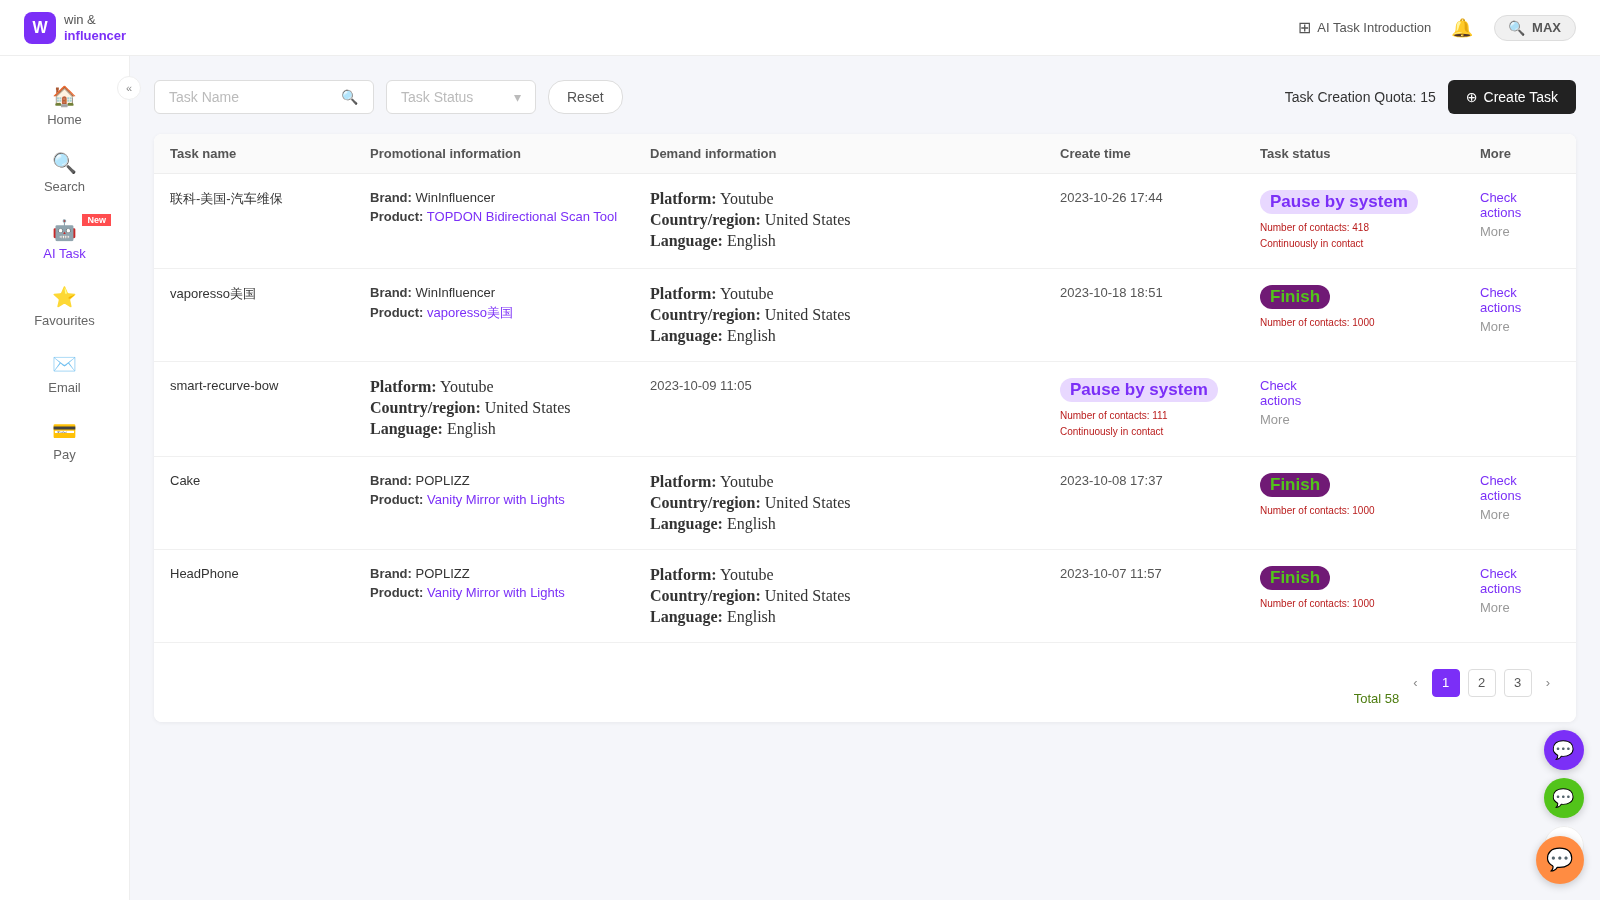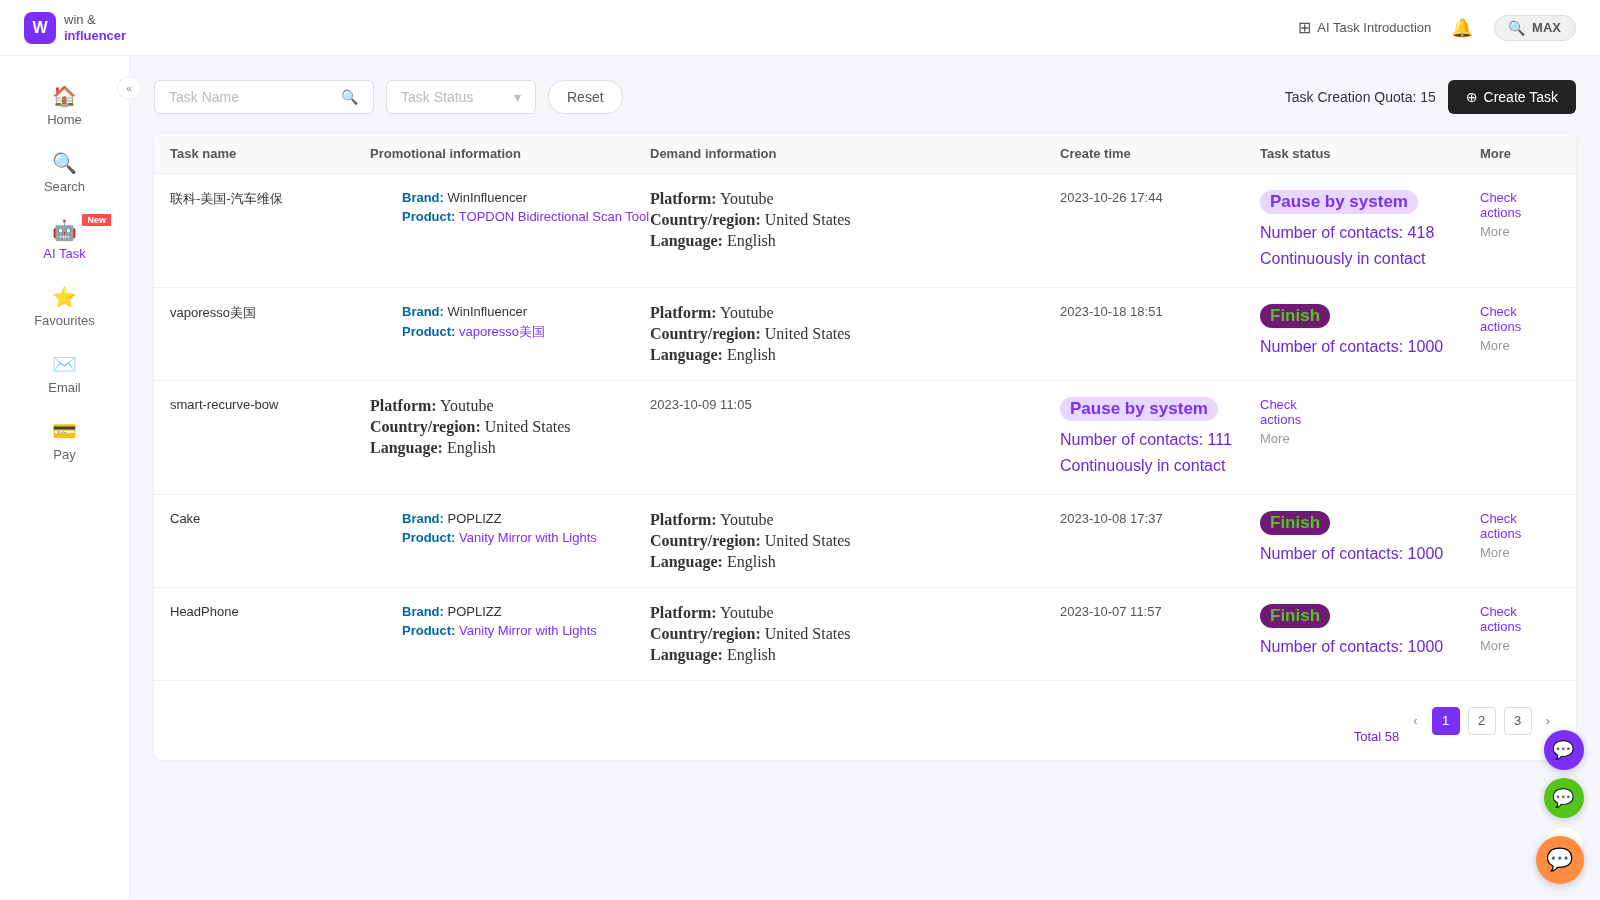--- a/index.html
+++ b/index.html
@@ -103,49 +103,49 @@
       display: grid;
       grid-template-columns: 200px 280px 1fr 200px 220px 80px;
       border-bottom: 1px solid #f0f0f0; padding: 16px;
       align-items: start; min-height: 80px;
     }
     .table-row:last-child { border-bottom: none; }
     .cell { font-size: 13px; color: #333; }
     .cell-task-name { font-size: 13px; color: #333; font-weight: 500; }
     .brand-product { display: flex; flex-direction: column; gap: 4px; }
     .brand-label { font-size: 13px; color: #333; }
-    .brand-label strong { color: #0369a1; font-weight: 600; margin-left: 32px; }
+    .brand-label strong { color: #404040; font-weight: 600; }
     .product-link { color: #7b2ff7; font-size: 13px; }
     .demand-info { display: flex; flex-direction: column; gap: 3px; }
     .demand-info span { font-size: 16px; color: #333; font-family: Liberation Serif, serif; }
     .demand-info strong { color: #333; font-weight: 600; }
     .create-time { color: #555; font-size: 13px; }
 
     
     .status-cell { display: flex; flex-direction: column; gap: 6px; }
     .status-badge {
       display: inline-block; padding: 2px 10px; border-radius: 12px;
       font-size: 17px; font-weight: 600; width: fit-content;
     }
     .status-pause { background: #e8d8ff; color: #7b2ff7; }
     .status-finish { background: #701a75; color: #52c41a; }
-    .contact-info { font-size: 16px; color: #6d28d9; line-height: 1.6; }
+    .contact-info { font-size: 10px; color: #b91c1c; line-height: 1.6; }
 
     
     .action-cell { display: flex; flex-direction: column; gap: 4px; }
     .action-link { color: #7b2ff7; font-size: 13px; cursor: pointer; }
     .more-link { color: #999; font-size: 13px; cursor: pointer; }
 
     
     .pagination {
       display: flex; align-items: center; justify-content: flex-end;
       padding: 16px 20px; gap: 8px; background: #fff;
       border-top: 1px solid #f0f0f0;
     }
-    .page-total { font-size: 13px; color: #6d28d9; margin-top: 32px; }
+    .page-total { font-size: 13px; color: #4d7c0f; margin-top: 32px; }
     .page-btn {
       width: 28px; height: 28px; border: 1px solid #ddd; border-radius: 4px;
       display: flex; align-items: center; justify-content: center;
       cursor: pointer; font-size: 13px; color: #555; background: #fff;
     }
     .page-btn.active { background: #7b2ff7; color: #fff; border-color: #7b2ff7; }
     .page-arrow { font-size: 13px; color: #888; cursor: pointer; padding: 2px 6px; }
 
     
     .float-chat {

